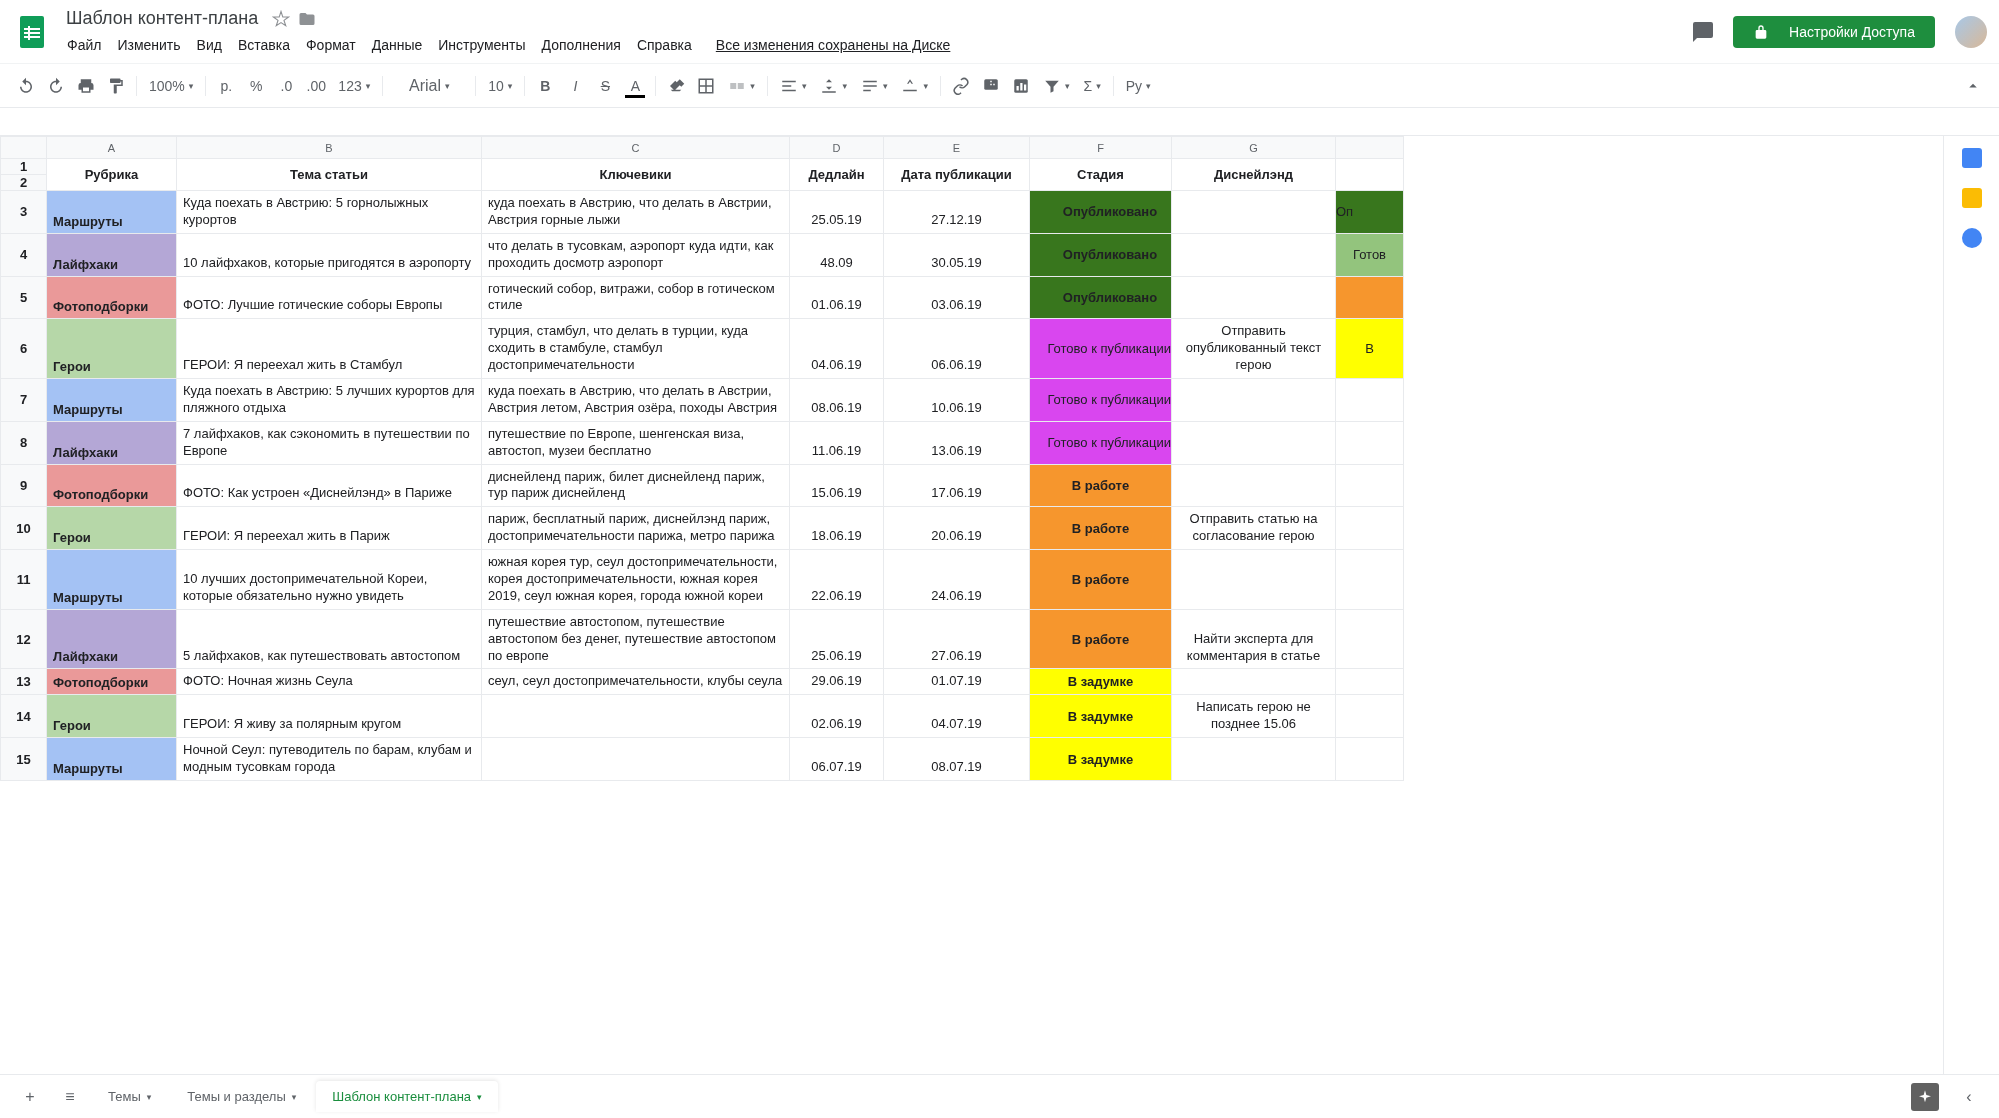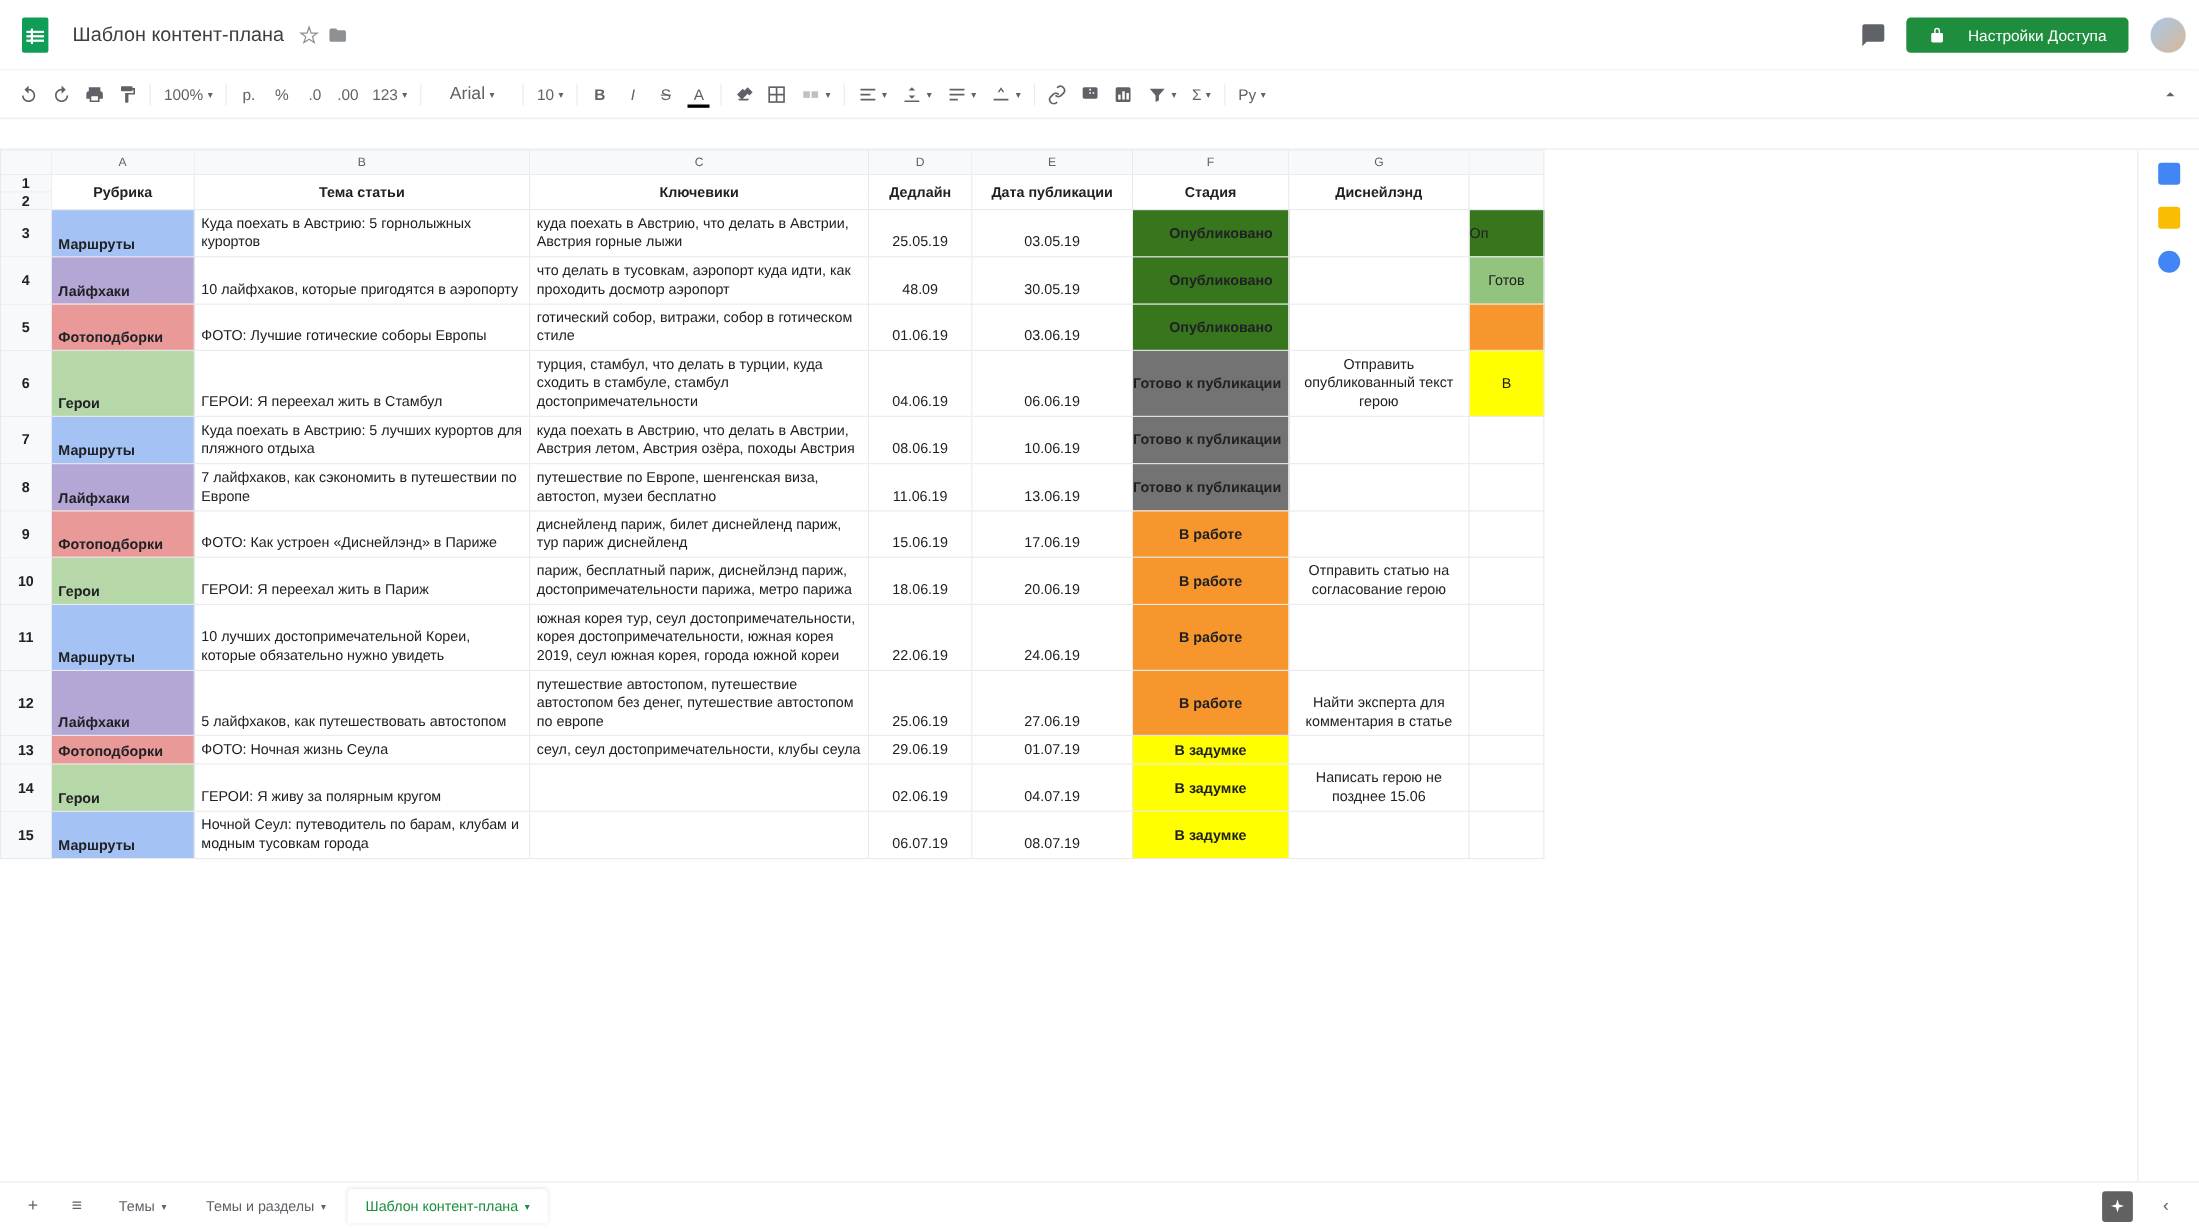--- a/index.html
+++ b/index.html
@@ -54,21 +54,21 @@
 .data-cell { padding: 4px 6px; vertical-align: bottom; line-height: 1.3; }
 .data-cell.center { text-align: center; }
 .rubric { font-weight: bold; vertical-align: bottom; padding: 4px 6px; }
 
 .c-route { background: #a4c2f4; }
 .c-hack { background: #b4a7d6; }
 .c-photo { background: #ea9999; }
 .c-hero { background: #b6d7a8; }
 
 .s-pub { background: #38761d; color: #fff; font-weight: bold; text-align: center; vertical-align: middle; padding-left: 19px; }
-.s-ready { background: #737373; color: #000; font-weight: bold; text-align: left; vertical-align: middle; }
+.s-ready { background: #d946ef; color: #000; font-weight: normal; text-align: right; vertical-align: middle; }
 .s-work { background: #f6962d; color: #000; font-weight: bold; text-align: center; vertical-align: middle; }
 .s-idea { background: #ffff00; color: #000; font-weight: bold; text-align: center; vertical-align: middle; }
 
 .side-col { width: 68px; }
 .side-green { background: #38761d; color: #fff; vertical-align: middle; }
 .side-lgreen { background: #93c47d; text-align: center; vertical-align: middle; }
 .side-orange { background: #f6962d; text-align: center; vertical-align: middle; }
 .side-yellow { background: #ffff00; text-align: center; vertical-align: middle; }
 
 .right-side { width: 56px; border-left: 1px solid #e8eaed; display: flex; flex-direction: column; align-items: center; padding-top: 12px; gap: 20px; }
@@ -101,20 +101,32 @@
   </div>
   <div class="doc-title-area">
     <div class="doc-title-row">
       <span class="doc-title">Шаблон контент-плана</span>
       <svg class="star-icon" viewBox="0 0 24 24">
           <path d="M12 2l2.4 7.4H22l-6 4.4 2.3 7.2L12 16.8 5.7 21l2.3-7.2-6-4.4h7.6z" fill="none" stroke="#5f6368" stroke-width="1.5"></path>
         </svg>
       <svg class="folder-icon" viewBox="0 0 24 24">
           <path d="M10 4H4a2 2 0 00-2 2v12a2 2 0 002 2h16a2 2 0 002-2V8a2 2 0 00-2-2h-8l-2-2z" fill="#5f6368"></path>
         </svg>
+    </div>
+    <div class="menubar">
+      <span>Файл</span>
+      <span>Изменить</span>
+      <span>Вид</span>
+      <span>Вставка</span>
+      <span>Формат</span>
+      <span>Данные</span>
+      <span>Инструменты</span>
+      <span>Дополнения</span>
+      <span>Справка</span>
+      <span class="save-status">Все изменения сохранены на Диске</span>
     </div>
   </div>
   <div class="header-right">
     <div class="comment-btn">
       <svg viewBox="0 0 24 24">
           <path d="M20 2H4a2 2 0 00-2 2v18l4-4h14a2 2 0 002-2V4a2 2 0 00-2-2z"></path>
         </svg>
     </div>
     <button class="share-btn">
       <svg viewBox="0 0 24 24">
@@ -288,21 +300,21 @@
           </tr>
 <tr>
             <th class="row-header">2</th>
           </tr>
           <tr>
   <th class="row-header">3</th>
   <td class="rubric c-route">Маршруты</td>
   <td class="data-cell">Куда поехать в Австрию: 5 горнолыжных курортов</td>
   <td class="data-cell">куда поехать в Австрию, что делать в Австрии, Австрия горные лыжи</td>
   <td class="data-cell center">25.05.19</td>
-  <td class="data-cell center">03.05.19</td>
+  <td class="data-cell center">27.12.19</td>
   <td class="s-pub">Опубликовано</td>
   <td class="data-cell center"></td>
   <td class="side-col side-green">Оп</td>
   </tr>
           <tr>
   <th class="row-header">4</th>
   <td class="rubric c-hack">Лайфхаки</td>
   <td class="data-cell">10 лайфхаков, которые пригодятся в аэропорту</td>
   <td class="data-cell">что делать в тусовкам, аэропорт куда идти, как проходить досмотр аэропорт</td>
   <td class="data-cell center">48.09</td>

